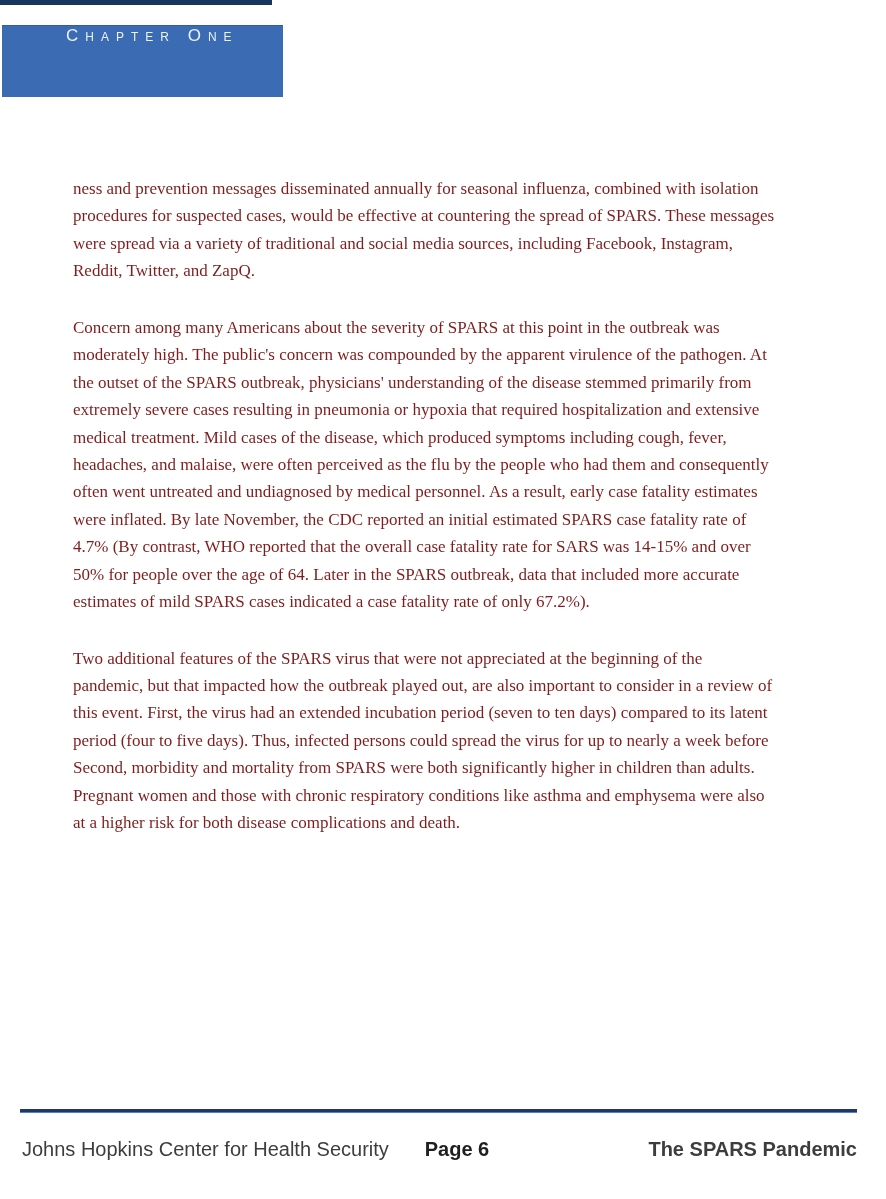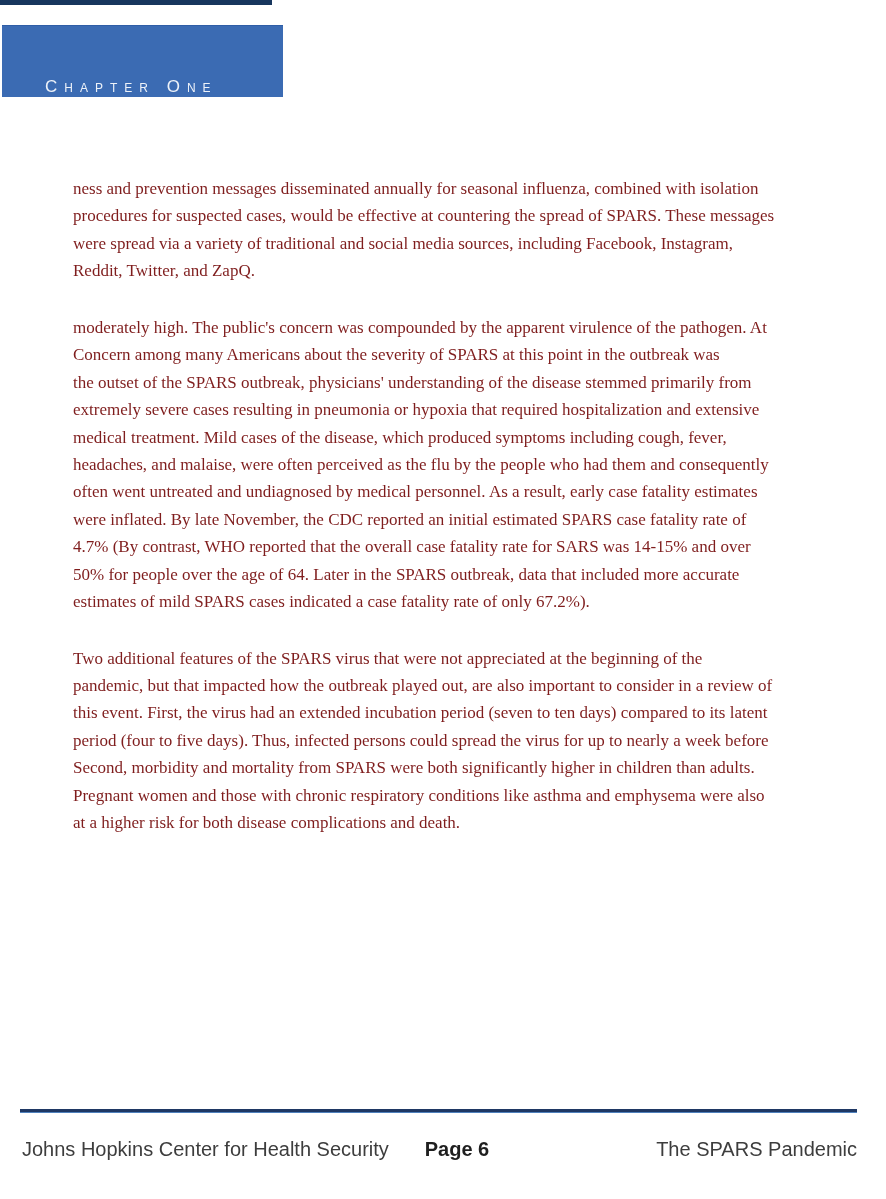--- a/index.html
+++ b/index.html
@@ -13,23 +13,23 @@
   .top-strip{
     position:absolute;left:0;top:0;
     width:272px;height:5px;
     background:#17365d;
   }
   .chapter-banner{
     position:absolute;left:2px;top:25px;
     width:281px;height:72px;
     background:#3b6bb3;
     border-top:1px solid #2f5ea6;
-    display:flex;align-items:flex-end;
+    display:flex;align-items:flex-start;
     box-sizing:border-box;
-    padding-left:43px;
+    padding-left:64px;
   }
   .chapter-title{
     font-family:"Liberation Sans", sans-serif;
     font-variant:small-caps;
     font-size:17px;
     font-weight:400;
     letter-spacing:7px;
     color:#edf2f9;
     white-space:nowrap;
   }
@@ -55,43 +55,43 @@
     font-family:"Liberation Sans", sans-serif;
     font-size:20px;
     color:#3d3d3d;
   }
   .footer-left{position:absolute;left:22px;top:0;white-space:nowrap;}
   .footer-center{
     position:absolute;left:457px;top:0;
     transform:translateX(-50%);
     font-weight:700;color:#1f1f1f;white-space:nowrap;
   }
-  .footer-right{position:absolute;right:29px;top:0;white-space:nowrap;}
+  .footer-right{position:absolute;right:29px;top:0;white-space:nowrap;font-weight:bold;}
 </style>
 </head>
 <body>
 
 <div class="page">
 
   <div class="top-strip"></div>
 
   <div class="chapter-banner">
     <span class="chapter-title">Chapter One</span>
   </div>
 
   <div class="body-text">
       <div class="para">
         <div class="line">ness and prevention messages disseminated annually for seasonal influenza, combined with isolation</div>
         <div class="line">procedures for suspected cases, would be effective at countering the spread of SPARS. These messages</div>
         <div class="line">were spread via a variety of traditional and social media sources, including Facebook, Instagram,</div>
         <div class="line">Reddit, Twitter, and ZapQ.</div>
       </div>
       <div class="para">
+        <div class="line">Concern among many Americans about the severity of SPARS at this point in the outbreak was</div>
         <div class="line">moderately high. The public's concern was compounded by the apparent virulence of the pathogen. At</div>
-        <div class="line">Concern among many Americans about the severity of SPARS at this point in the outbreak was</div>
         <div class="line">the outset of the SPARS outbreak, physicians' understanding of the disease stemmed primarily from</div>
         <div class="line">extremely severe cases resulting in pneumonia or hypoxia that required hospitalization and extensive</div>
         <div class="line">medical treatment. Mild cases of the disease, which produced symptoms including cough, fever,</div>
         <div class="line">headaches, and malaise, were often perceived as the flu by the people who had them and consequently</div>
         <div class="line">often went untreated and undiagnosed by medical personnel. As a result, early case fatality estimates</div>
         <div class="line">were inflated. By late November, the CDC reported an initial estimated SPARS case fatality rate of</div>
         <div class="line">4.7% (By contrast, WHO reported that the overall case fatality rate for SARS was 14-15% and over</div>
         <div class="line">50% for people over the age of 64. Later in the SPARS outbreak, data that included more accurate</div>
         <div class="line">estimates of mild SPARS cases indicated a case fatality rate of only 67.2%).</div>
       </div>

